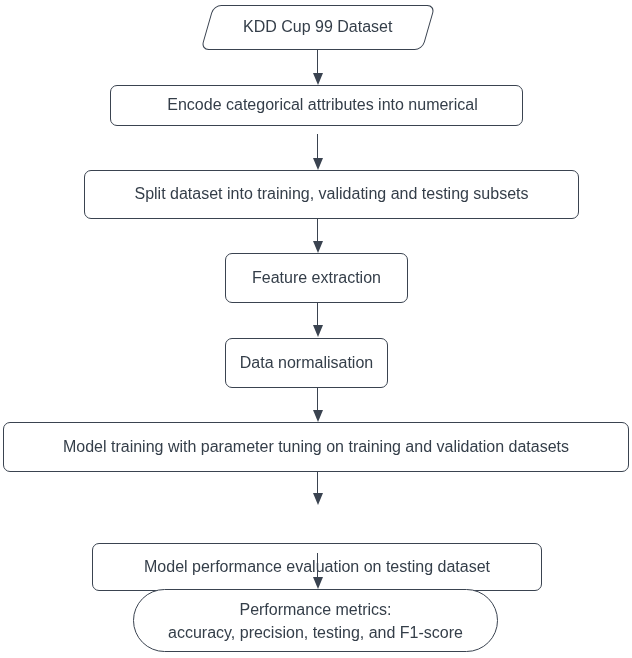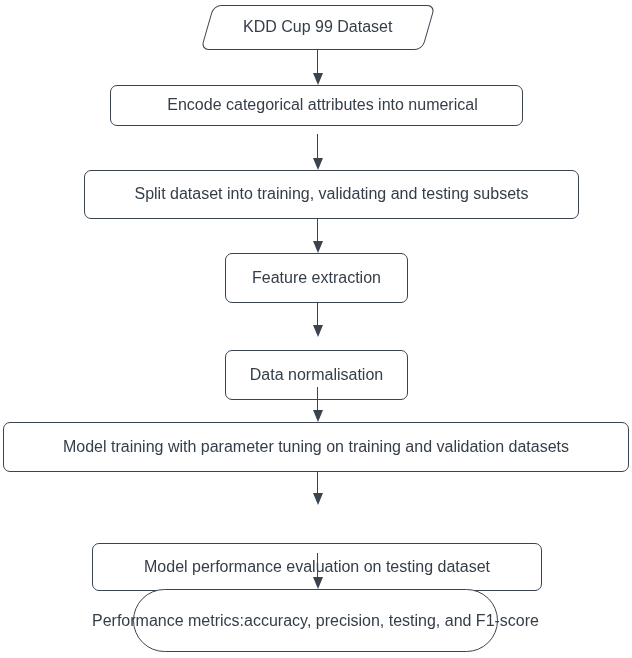--- a/index.html
+++ b/index.html
@@ -42,30 +42,30 @@
   }
   .n1 .label { transform: skewX(16deg); }
 
   
   .n2 { left: 110px; top: 85px;  width: 413px; height: 41px; padding-left: 12px; }
   
   .n3 { left: 68px;  top: 170px; width: 495px; height: 49px; margin-left: 16px; }
   
   .n4 { left: 225px; top: 253px; width: 183px; height: 50px; }
   
-  .n5 { left: 225px; top: 350px; width: 183px; height: 50px; }
+  .n5 { left: 225px; top: 338px; width: 163px; height: 50px; }
   
   .n6 { left: 3px;   top: 422px; width: 626px; height: 50px; }
   
   .n7 { left: 92px;  top: 505px; width: 450px; height: 48px; margin-top: 38px; }
   
   .n8 {
     left: 133px; top: 589px; width: 365px; height: 63px;
     border-radius: 32px;
-    flex-direction: row;
+    flex-direction: column;
   }
   .n8 .label { line-height: 23px; }
 
   
   .arrow {
     position: absolute;
     left: 311px;
     width: 13px;
     display: flex;
     flex-direction: column;

